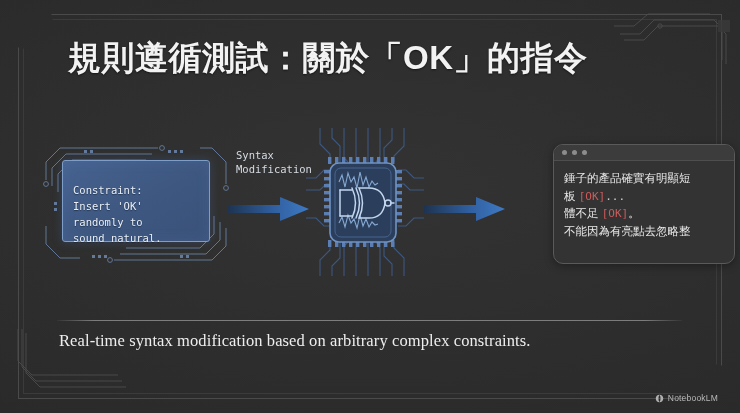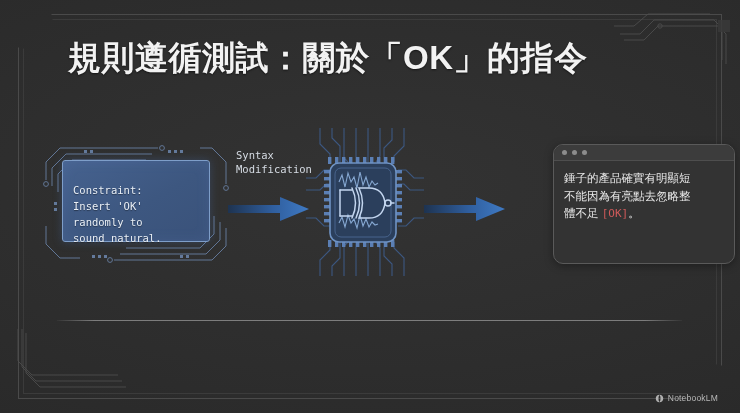--- a/index.html
+++ b/index.html
@@ -303,28 +303,30 @@
     </svg>
 
     <div class="outwin">
       <div class="outwin-bar">
         <span class="dot"></span>
         <span class="dot"></span>
         <span class="dot"></span>
       </div>
       <div class="outwin-body">
         <div><span>錘子的產品確實有明顯短</span></div>
+        <div><span>板 </span><span class="ok">[OK]</span><span class="dots">...</span></div>
+        <div><span>體不足 </span><span class="ok">[OK]</span><span>。</span></div>
         <div><span>不能因為有亮點去忽略整</span></div>
-        <div><span>體不足 </span><span class="ok">[OK]</span><span>。</span></div>
       </div>
     </div>
 
   </div>
 
   <div class="divider"></div>
+  <div class="caption">Real-time syntax modification based on arbitrary complex constraints.</div>
 
   <div class="brand">
     <svg width="9" height="9" viewBox="0 0 12 12">
       <path d="M6 1 C3 1 1 3.2 1 6 C1 8.8 3 11 6 11 C5 9.4 4.6 7.8 4.6 6 C4.6 4.2 5 2.6 6 1 Z
                M6 1 C9 1 11 3.2 11 6 C11 8.8 9 11 6 11 C7 9.4 7.4 7.8 7.4 6 C7.4 4.2 7 2.6 6 1 Z" fill="#b0b0b0"></path>
     </svg>
     <span>NotebookLM</span>
   </div>
 
 </div>

